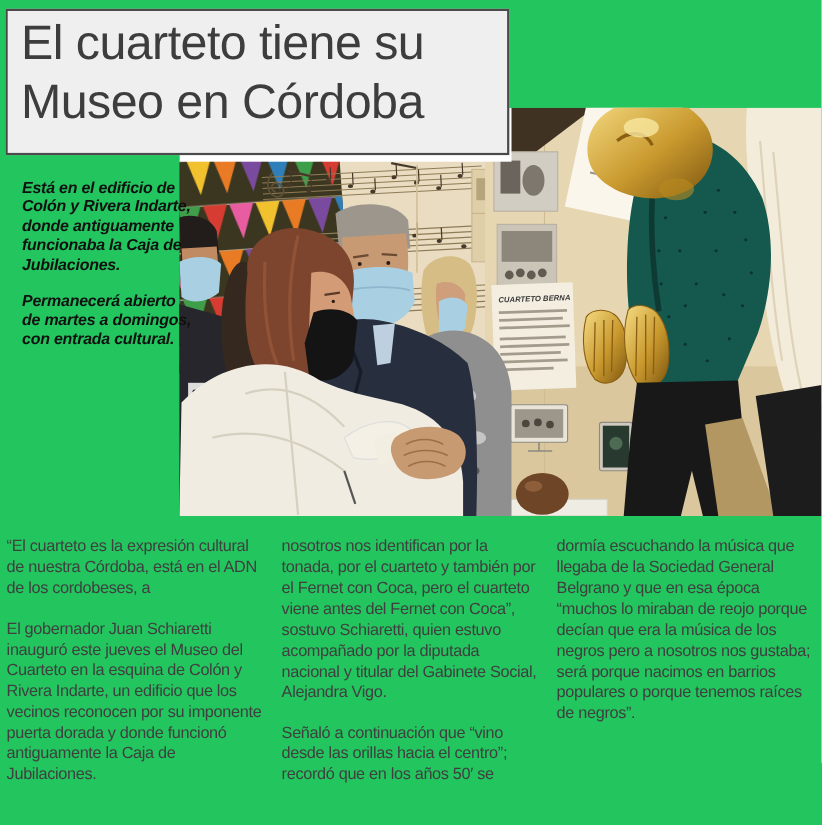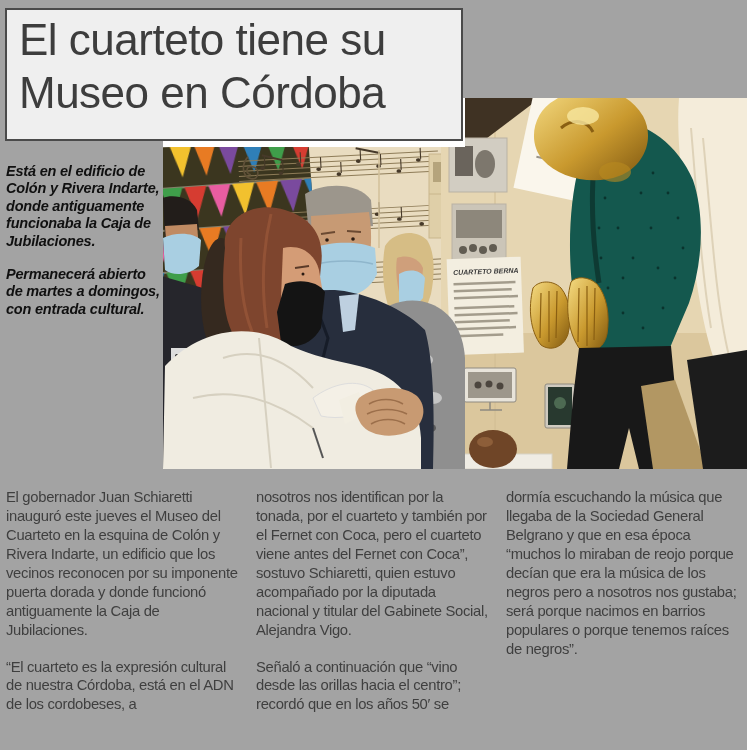--- a/index.html
+++ b/index.html
@@ -1,28 +1,28 @@
 <!DOCTYPE html>
 <html><head>
 <meta charset="utf-8">
 <style>
   html,body{margin:0;padding:0;background:#fff;}
   body{width:747px;height:750px;font-family:"Liberation Sans",sans-serif;}
-  .page{position:relative;width:747px;height:750px;background:#a3a3a3;overflow:hidden;}
+  .page{position:relative;width:747px;height:750px;background:#22c55e;overflow:hidden;}
 
   .headline-box{
     position:absolute;left:5px;top:8px;width:454px;height:129px;
     background:#efefef;border:2px solid #4a4a4a;z-index:3;
   }
   .headline-box h1{
     margin:0;padding:4px 0 0 12px;font-size:44px;line-height:1.2;
     font-weight:400;color:#3d3d3d;letter-spacing:-0.5px;
   }
 
-  .deck{position:absolute;left:6px;top:163px;width:156px;z-index:2;}
+  .deck{position:absolute;left:20px;top:163px;width:156px;z-index:2;}
   .deck p{
     margin:0 0 16px;font-size:14.5px;line-height:1.2;font-weight:700;
     font-style:italic;color:#101010;letter-spacing:-0.2px;
   }
 
   figure.photo{position:absolute;left:163px;top:98px;width:584px;height:371px;margin:0;}
   figure.photo svg{display:block;}
 
   .columns{position:absolute;left:6px;top:488px;width:736px;display:flex;gap:14px;}
   .col{width:236px;}
@@ -314,22 +314,22 @@
         <path d="M196,300 C210,288 240,286 254,298 C264,308 262,324 250,332 C230,342 206,338 198,326 C192,316 190,308 196,300 Z" fill="#c89a72"></path>
         <path d="M206,306 C216,300 230,300 240,306 M204,316 C216,310 232,310 244,316 M208,326 C218,320 232,320 242,326" stroke="#9c6f4b" stroke-width="1.5" fill="none"></path>
       </g>
 
       <rect x="0" y="0" width="302" height="49" fill="#ffffff"></rect>
     </svg>
   </figure>
 
   <section class="columns">
     <div class="col">
+      <p>“El cuarteto es la expresión cultural de nuestra Córdoba, está en el ADN de los cordobeses, a</p>
       <p>El gobernador Juan Schiaretti inauguró este jueves el Museo del Cuarteto en la esquina de Colón y Rivera Indarte, un edificio que los vecinos reconocen por su imponente puerta dorada y donde funcionó antiguamente la Caja de Jubilaciones.</p>
-      <p>“El cuarteto es la expresión cultural de nuestra Córdoba, está en el ADN de los cordobeses, a</p>
     </div>
     <div class="col">
       <p>nosotros nos identifican por la tonada, por el cuarteto y también por el Fernet con Coca, pero el cuarteto viene antes del Fernet con Coca”, sostuvo Schiaretti, quien estuvo acompañado por la diputada nacional y titular del Gabinete Social, Alejandra Vigo.</p>
       <p>Señaló a continuación que “vino desde las orillas hacia el centro”; recordó que en los años 50′ se</p>
     </div>
     <div class="col">
       <p>dormía escuchando la música que llegaba de la Sociedad General Belgrano y que en esa época “muchos lo miraban de reojo porque decían que era la música de los negros pero a nosotros nos gustaba; será porque nacimos en barrios populares o porque tenemos raíces de negros”.</p>
     </div>
   </section>
 

